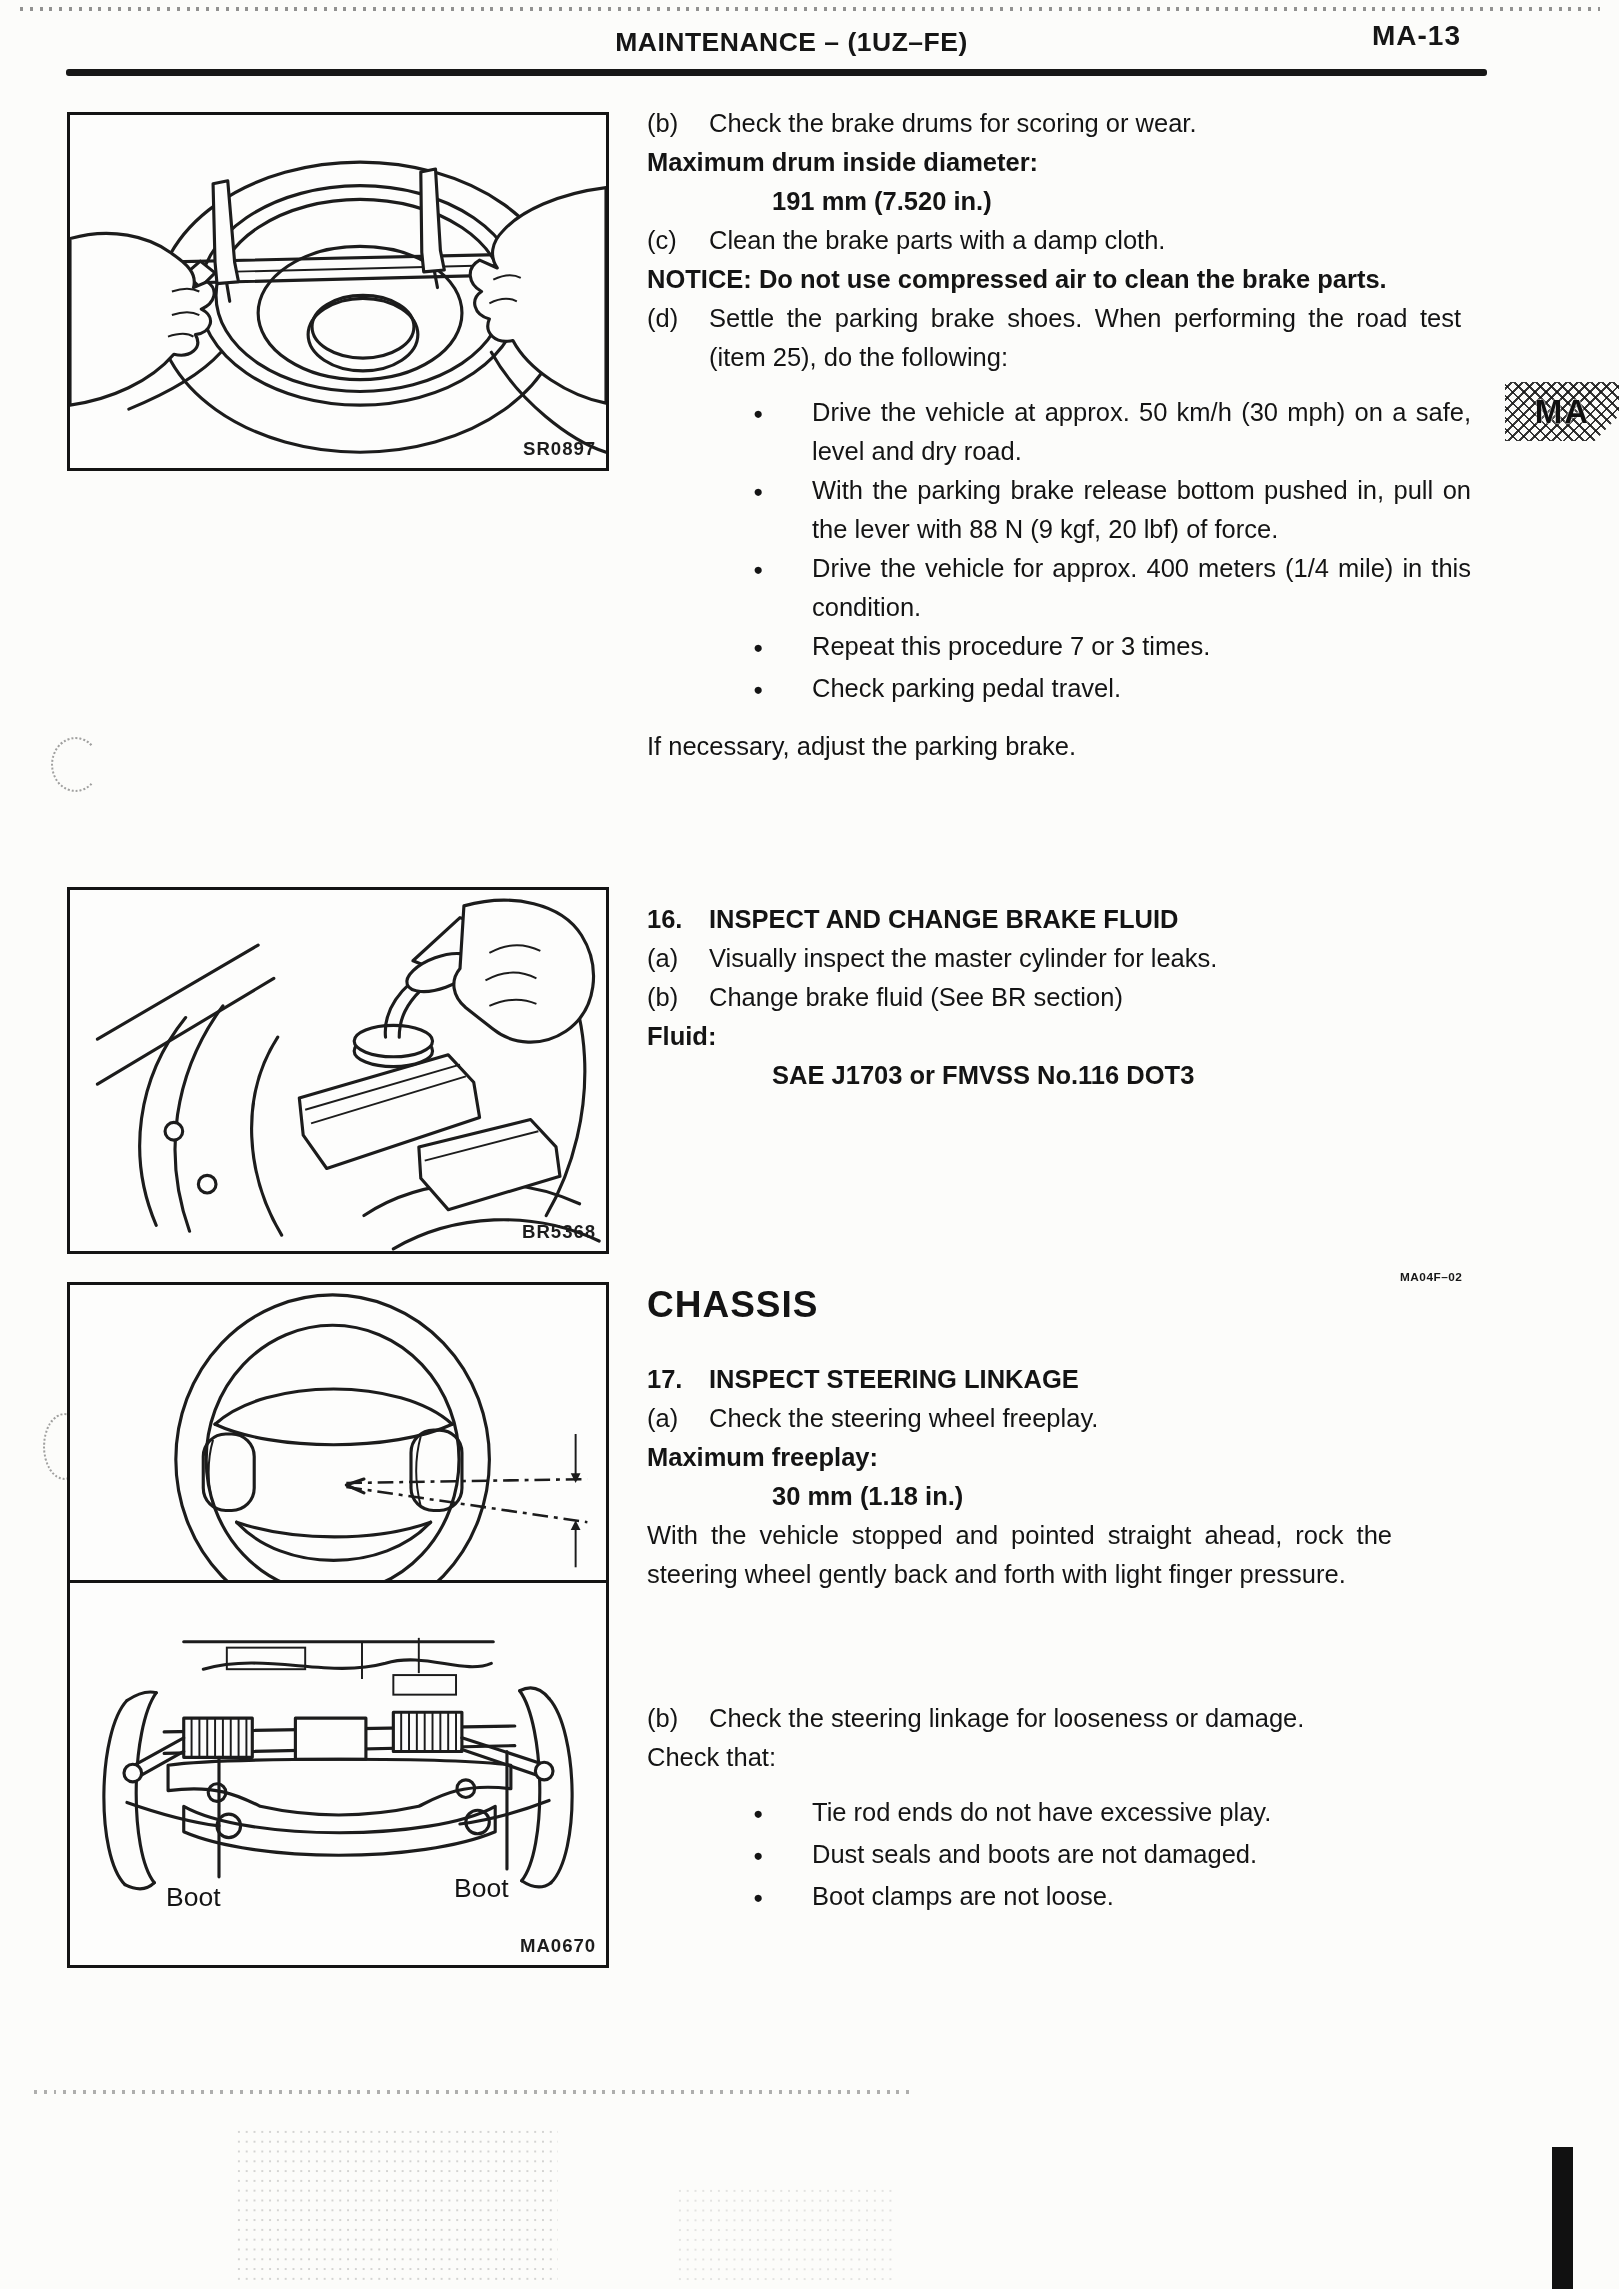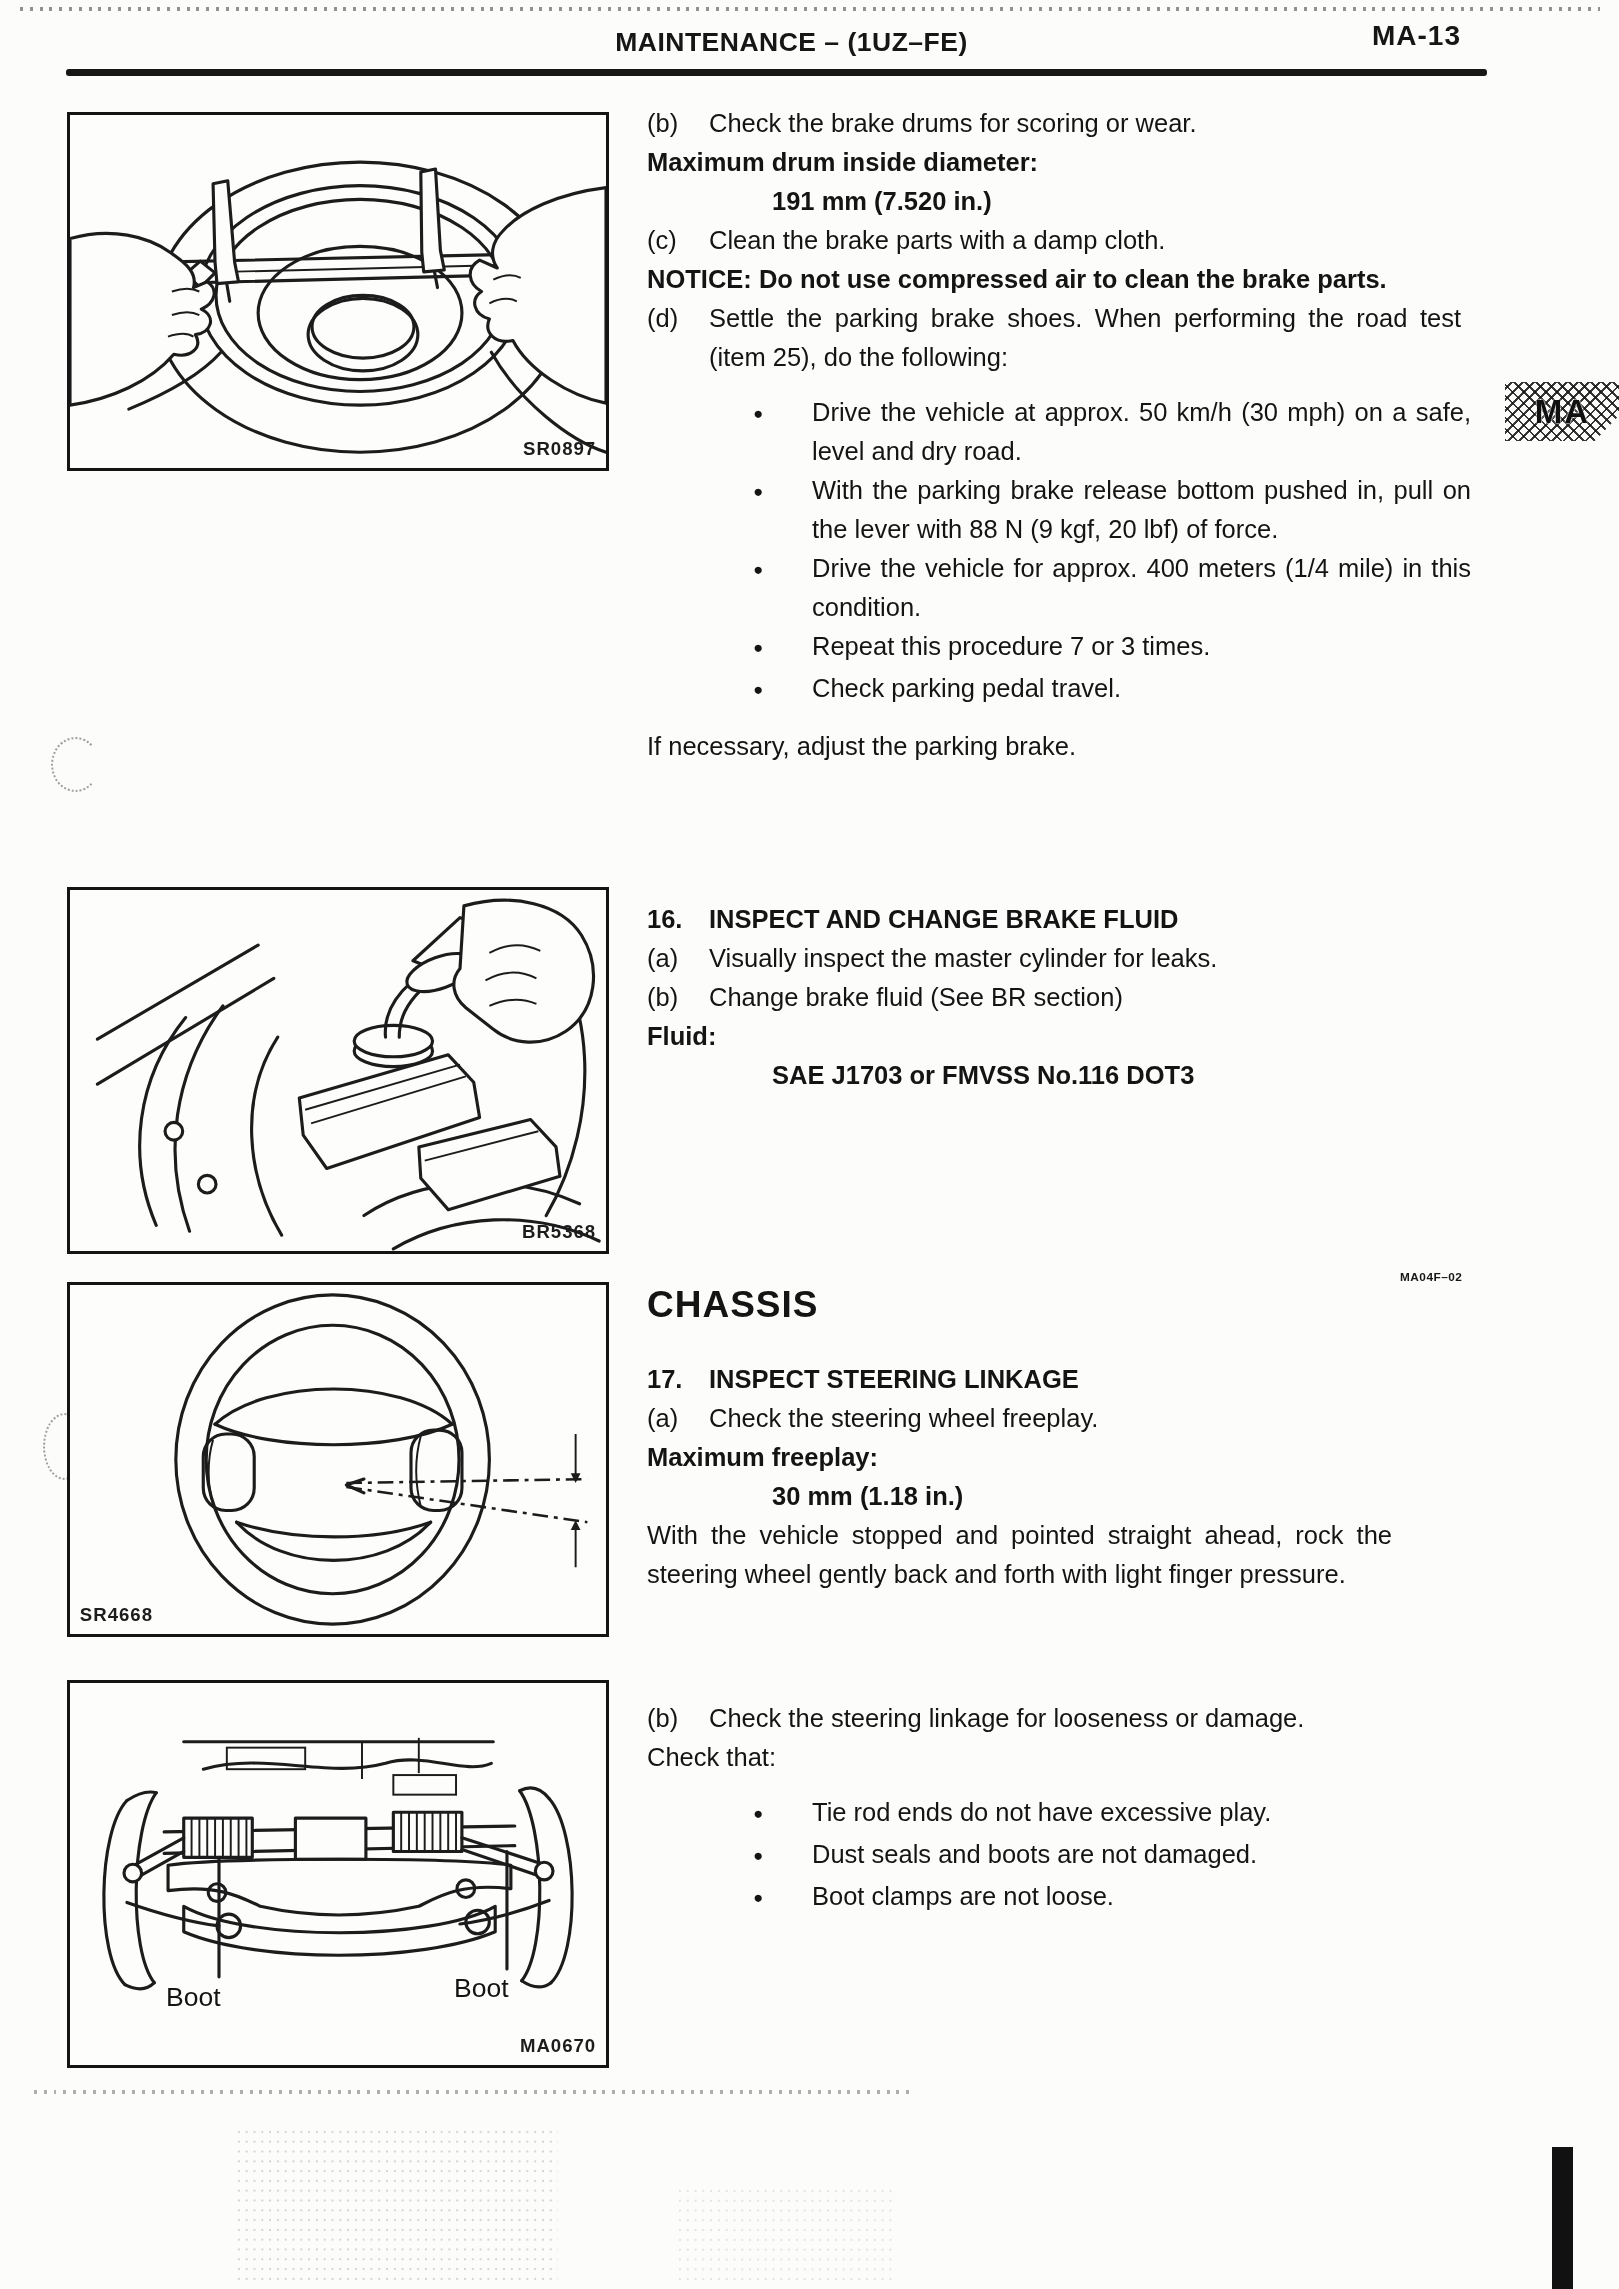--- a/index.html
+++ b/index.html
@@ -261,21 +261,21 @@
           <span class="bmark"></span>
           <span class="btxt">Dust seals and boots are not damaged.</span>
         </li>
       <li class="brow">
           <span class="bmark"></span>
           <span class="btxt">Boot clamps are not loose.</span>
         </li>
     </ul>
   </div>
 
-  <div class="fig" style="top:1680px;height:382px;">
+  <div class="fig" style="top:1580px;height:382px;">
     <svg viewBox="0 0 547 390">
 
       <path class="ln" d="M58 120 C28 152 26 278 56 308"></path>
       <path class="ln" d="M88 112 C62 148 60 274 86 306"></path>
       <path class="ln" d="M58 120 C70 112 80 110 88 112"></path>
       <path class="ln" d="M56 308 C68 314 78 314 86 306"></path>
       <path class="ln" d="M489 118 C519 152 521 276 491 306"></path>
       <path class="ln" d="M459 110 C485 146 487 272 461 304"></path>
       <path class="ln" d="M459 110 C471 104 481 108 489 118"></path>
       <path class="ln" d="M461 304 C473 312 483 312 491 306"></path>

